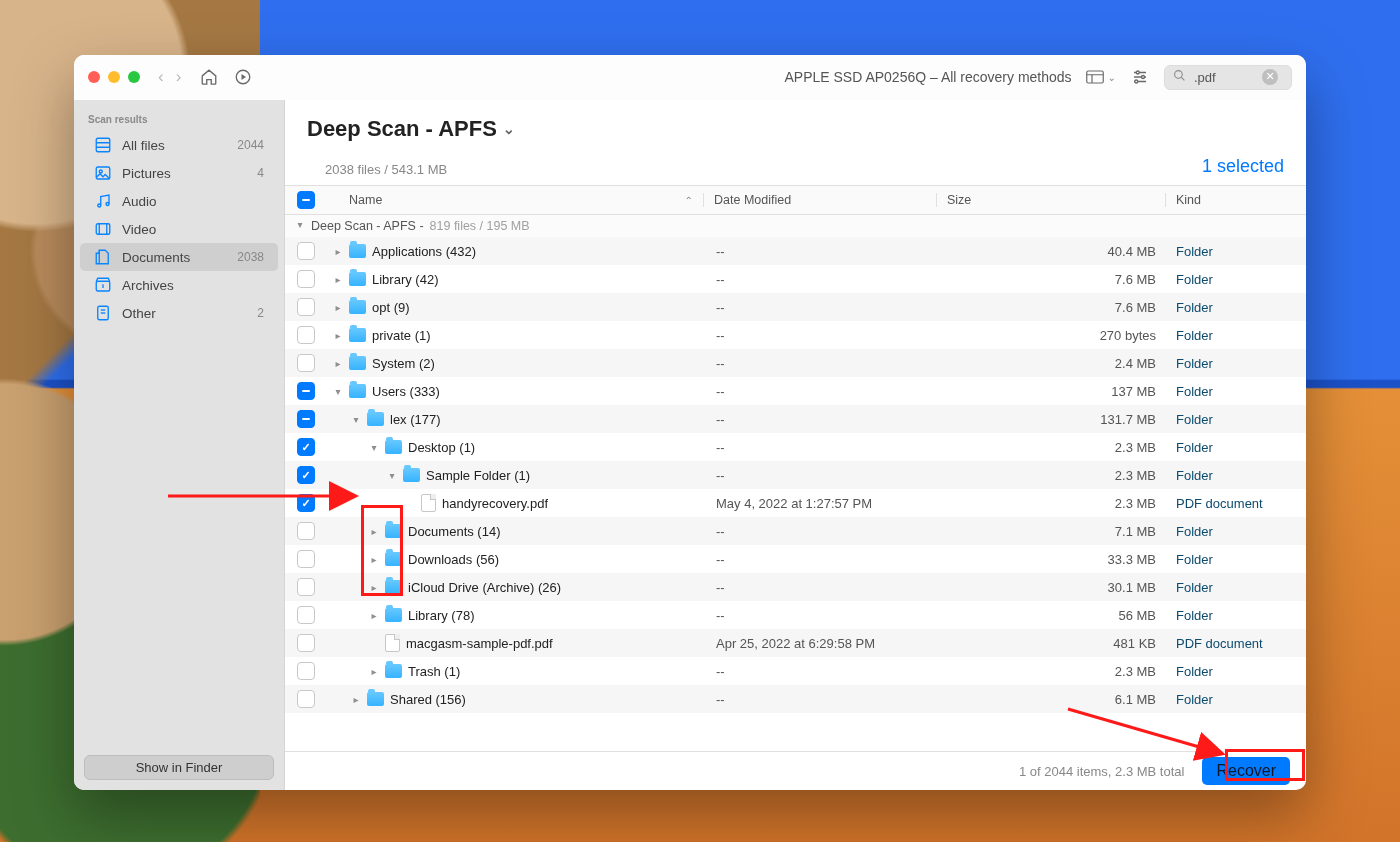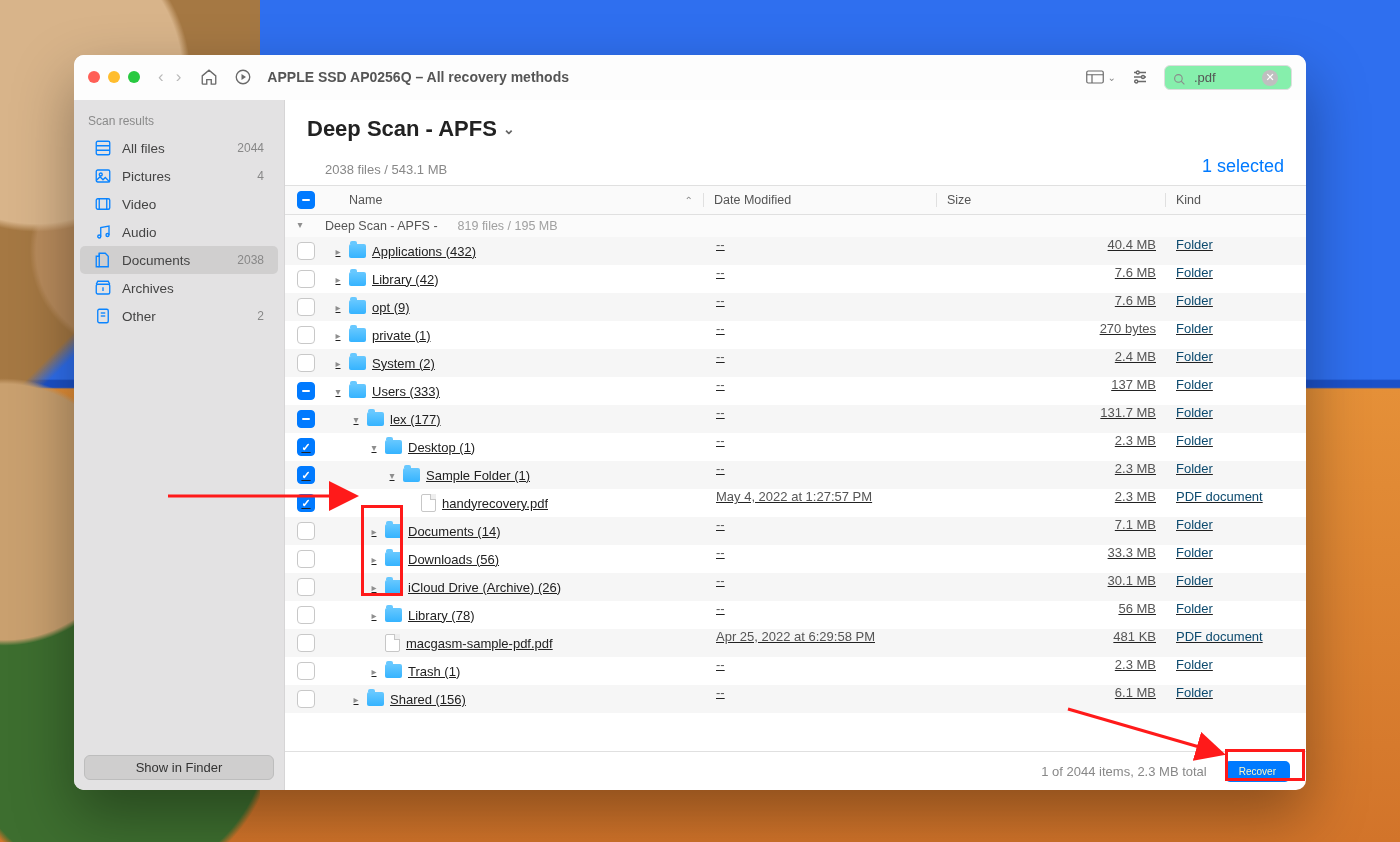--- a/index.html
+++ b/index.html
@@ -39,30 +39,30 @@
     background:#fff;border-radius:10px;box-shadow:0 25px 60px rgba(0,0,0,.35);
     display:flex;flex-direction:column;overflow:hidden;
   }
   .titlebar{height:44px;display:flex;align-items:center;gap:14px;padding:0 14px;border-bottom:1px solid transparent;background:var(--titlebar-bg);}
   .traffic{display:flex;gap:8px;}
   .dot{width:12px;height:12px;border-radius:50%;}
   .dot.r{background:var(--traffic-red);} .dot.y{background:var(--traffic-yellow);} .dot.g{background:var(--traffic-green);}
   .nav-arrows{display:flex;gap:4px;color:#b9b9b9;font-size:17px;}
   .nav-arrows span{padding:2px 4px;}
   .tb-icon{width:20px;height:20px;color:#6a6a6a;display:flex;align-items:center;justify-content:center;}
-  .tb-spacer{flex:1;text-align:left;color:#555;font-size:14px;font-weight:bold;}
+  .tb-spacer{flex:1;text-align:right;color:#555;font-size:14px;}
   .tb-right{display:flex;align-items:center;gap:14px;}
   .view-switch{display:flex;align-items:center;gap:4px;color:#6a6a6a;}
-  .searchbox{display:flex;align-items:flex-end;gap:6px;background:#86efac;border:1px solid #ddd;border-radius:6px;padding:3px 8px;width:110px;}
+  .searchbox{display:flex;align-items:flex-start;gap:6px;background:#e5e5e5;border:1px solid #ddd;border-radius:6px;padding:3px 8px;width:110px;}
   .searchbox input{border:0;outline:0;width:60px;font-size:13px;color:#555;background:transparent;}
   .clear-badge{width:16px;height:16px;border-radius:50%;background:#bfbfbf;color:#fff;font-size:11px;display:flex;align-items:center;justify-content:center;}
 
   .body{flex:1;display:flex;min-height:0;}
   .sidebar{width:210px;background:var(--sidebar-bg);display:flex;flex-direction:column;border-right:1px solid #d6d5d6;}
-  .sb-head{font-size:12px;color:#8a8a8a;padding:14px 14px 6px;}
+  .sb-head{font-size:10px;color:#8a8a8a;padding:14px 14px 6px;font-weight:bold;}
   .sb-item{display:flex;align-items:center;gap:10px;padding:5px 14px;color:#444;border-radius:5px;margin:0 6px;}
   .sb-item.selected{background:var(--sidebar-sel);}
   .sb-item .sb-icon{width:18px;height:18px;color:#0a84ff;display:flex;align-items:center;justify-content:center;}
   .sb-item .sb-label{flex:1;font-size:13.5px;}
   .sb-item .sb-count{font-size:12px;color:#888;}
   .sb-footer{margin-top:auto;padding:10px;}
   .sb-btn{width:100%;background:#cfcece;border:1px solid #bdbdbd;border-radius:6px;padding:4px 0;color:#333;font-size:13px;}
 
   .main{flex:1;display:flex;flex-direction:column;min-width:0;}
   .main-head{display:flex;align-items:flex-end;justify-content:space-between;padding:16px 22px 8px 22px;}
@@ -74,44 +74,44 @@
 
   .cols{display:flex;align-items:center;border-top:1px solid var(--border);border-bottom:1px solid var(--border);background:#fafafa;height:28px;font-size:12.5px;color:#555;}
   .col-cb{width:42px;display:flex;align-items:center;justify-content:center;}
   .col-name{flex:1;padding-left:22px;display:flex;align-items:center;gap:6px;}
   .col-name .sort{font-size:10px;color:#888;margin-left:auto;margin-right:10px;}
   .col-date{width:222px;border-left:1px solid var(--border);padding-left:10px;}
   .col-size{width:218px;border-left:1px solid var(--border);padding-left:10px;}
   .col-kind{width:130px;border-left:1px solid var(--border);padding-left:10px;}
 
   .tree{flex:1;overflow:auto;}
-  .grp{display:flex;align-items:flex-start;gap:20px;padding:4px 10px;background:#fbfbfb;color:#555;font-size:12.5px;}
+  .grp{display:flex;align-items:flex-start;gap:6px;padding:4px 10px;background:#fbfbfb;color:#555;font-size:12.5px;}
   .grp .grp-meta{color:#a0a0a0;}
-  .row{display:flex;height:28px;text-decoration:underline;}
+  .row{display:flex;align-items:center;height:28px;}
   .row.alt{background:var(--row-alt);}
   .row .cb{width:42px;display:flex;align-items:center;justify-content:center;}
   .chk{width:16px;height:16px;border-radius:4px;border:1.5px solid #c8c8c8;background:#fff;display:inline-flex;align-items:center;justify-content:center;}
   .chk.checked{background:var(--blue);border-color:var(--blue);}
   .chk.checked::after{content:"✓";color:#fff;font-size:11px;font-weight:700;}
   .chk.mixed{background:var(--blue);border-color:var(--blue);}
   .chk.mixed::after{content:"";width:8px;height:2.5px;background:#fff;border-radius:2px;}
   .name-cell{flex:1;display:flex;align-items:center;gap:6px;min-width:0;}
   .arrow{width:10px;color:#8e8e8e;font-size:10px;text-align:center;}
   .arrow.down::before{content:"▾";} .arrow.right::before{content:"▸";} .arrow.none::before{content:"";}
   .ficon{width:17px;height:14px;border-radius:2px;background:linear-gradient(180deg,#67c8ff,#35b3ff);position:relative;flex-shrink:0;}
   .ficon::before{content:"";position:absolute;left:1px;top:-3px;width:7px;height:3px;background:#67c8ff;border-radius:2px 2px 0 0;}
   .docicon{width:13px;height:16px;background:#fff;border:1px solid #c7c7c7;border-radius:2px;position:relative;flex-shrink:0;}
   .docicon::after{content:"";position:absolute;right:-1px;top:-1px;width:5px;height:5px;background:#eee;border-left:1px solid #c7c7c7;border-bottom:1px solid #c7c7c7;}
   .nm{white-space:nowrap;overflow:hidden;text-overflow:ellipsis;}
   .date-cell{width:222px;color:#555;padding-left:10px;}
   .size-cell{width:218px;color:#555;text-align:right;padding-right:10px;}
   .kind-cell{width:130px;color:#0c4a6e;padding-left:10px;}
 
   .footer{height:38px;border-top:1px solid var(--border);display:flex;align-items:center;justify-content:flex-end;gap:18px;padding:0 16px;color:#888;font-size:13px;}
-  .recover-btn{background:var(--blue);color:#fef9c3;border:0;padding:5px 14px;border-radius:5px;font-size:10px;}
+  .recover-btn{background:var(--blue);color:#0f172a;border:0;padding:5px 14px;border-radius:5px;font-size:16px;}
 
   
   .anno{position:absolute;pointer-events:none;}
   .box1{border:3px solid #ff1a1a;z-index:20;}
   .box2{border:3px solid #ff1a1a;z-index:20;}
   .arrow-svg{overflow:visible;z-index:20;}
 
   
   .col-cb .chk{background:var(--blue);border-color:var(--blue);}
   .col-cb .chk::after{content:"";width:8px;height:2.5px;background:#fff;border-radius:2px;}
@@ -200,37 +200,37 @@
                 <circle cx="9" cy="10" r="2"></circle>
                 <path d="M3 18l5-5 4 4 3-3 6 6"></path>
               </svg>
             </span>
             <span class="sb-label">Pictures</span>
             <span class="sb-count">4</span>
           </div>
           <div class="sb-item">
             <span class="sb-icon">
               <svg width="18" height="18" viewBox="0 0 24 24" fill="none" stroke="currentColor" stroke-width="1.8">
+                <path d="M9 18V6l11-2v12"></path>
+                <circle cx="7" cy="18" r="2"></circle>
+                <circle cx="18" cy="16" r="2"></circle>
+              </svg>
+            </span>
+            <span class="sb-label">Audio</span>
+            <span class="sb-count"></span>
+          </div>
+          <div class="sb-item">
+            <span class="sb-icon">
+              <svg width="18" height="18" viewBox="0 0 24 24" fill="none" stroke="currentColor" stroke-width="1.8">
                 <rect x="3" y="5" width="18" height="14" rx="2"></rect>
                 <line x1="7" y1="5" x2="7" y2="19"></line>
                 <line x1="17" y1="5" x2="17" y2="19"></line>
               </svg>
             </span>
             <span class="sb-label">Video</span>
-            <span class="sb-count"></span>
-          </div>
-          <div class="sb-item">
-            <span class="sb-icon">
-              <svg width="18" height="18" viewBox="0 0 24 24" fill="none" stroke="currentColor" stroke-width="1.8">
-                <path d="M9 18V6l11-2v12"></path>
-                <circle cx="7" cy="18" r="2"></circle>
-                <circle cx="18" cy="16" r="2"></circle>
-              </svg>
-            </span>
-            <span class="sb-label">Audio</span>
             <span class="sb-count"></span>
           </div>
           <div class="sb-item selected">
             <span class="sb-icon">
               <svg width="18" height="18" viewBox="0 0 24 24" fill="none" stroke="currentColor" stroke-width="1.8">
                 <path d="M7 3h8l4 4v14H7z"></path>
                 <path d="M7 3v4H3v14h4"></path>
               </svg>
             </span>
             <span class="sb-label">Documents</span>

